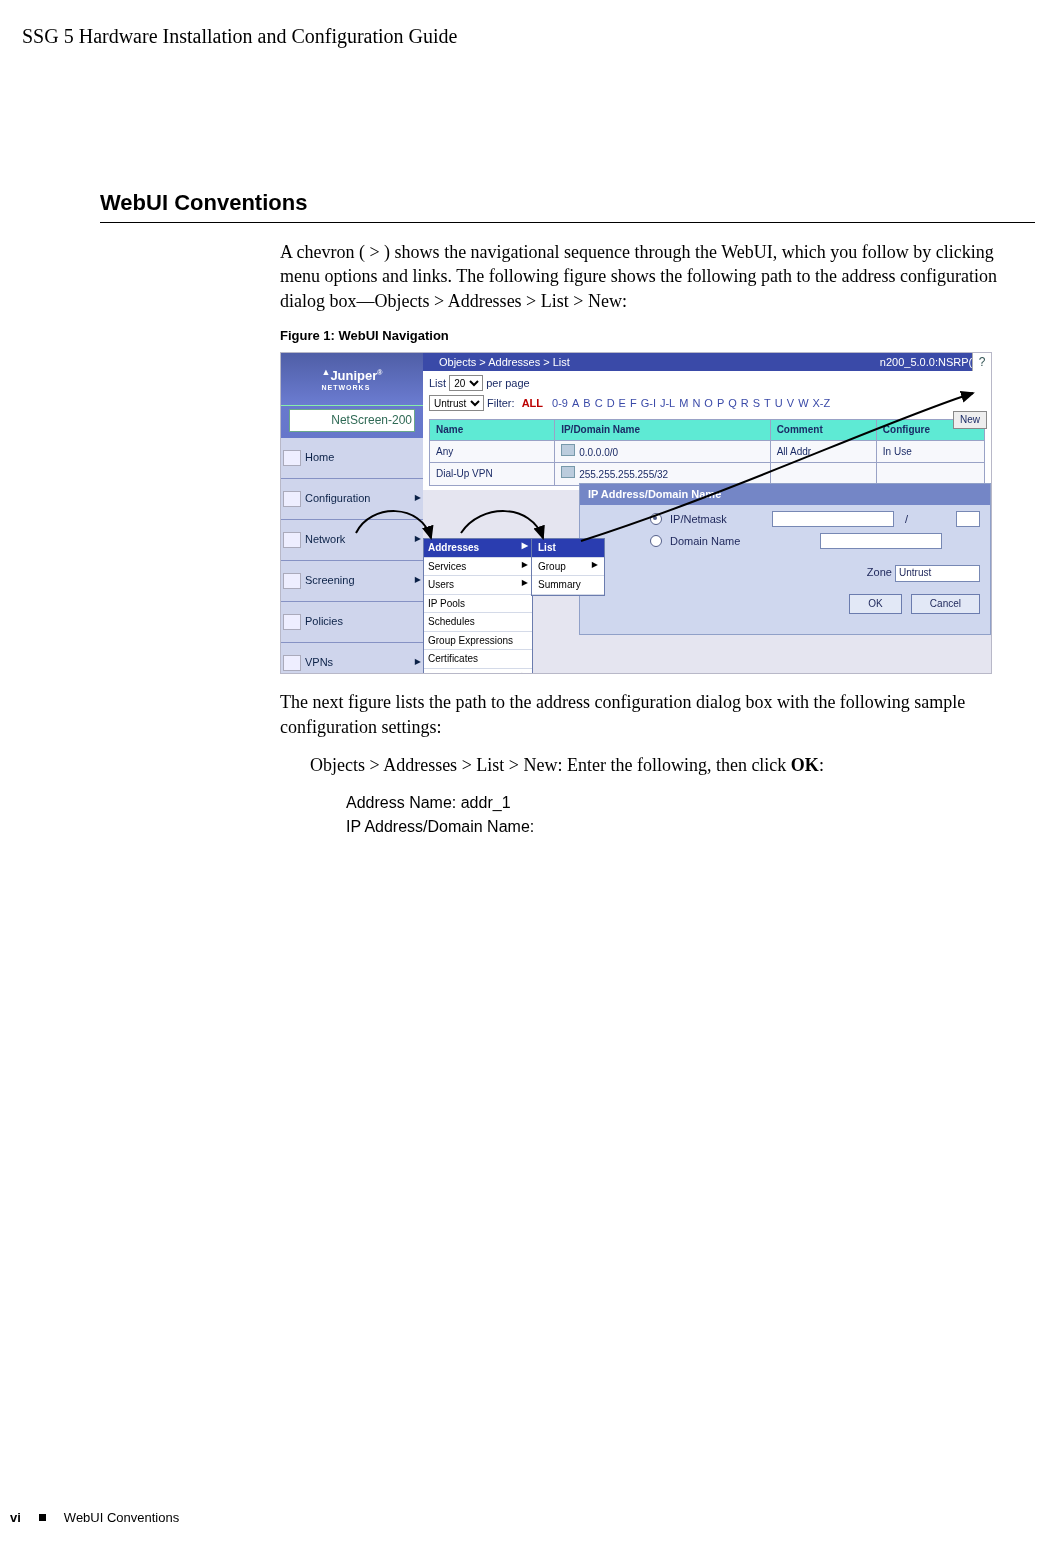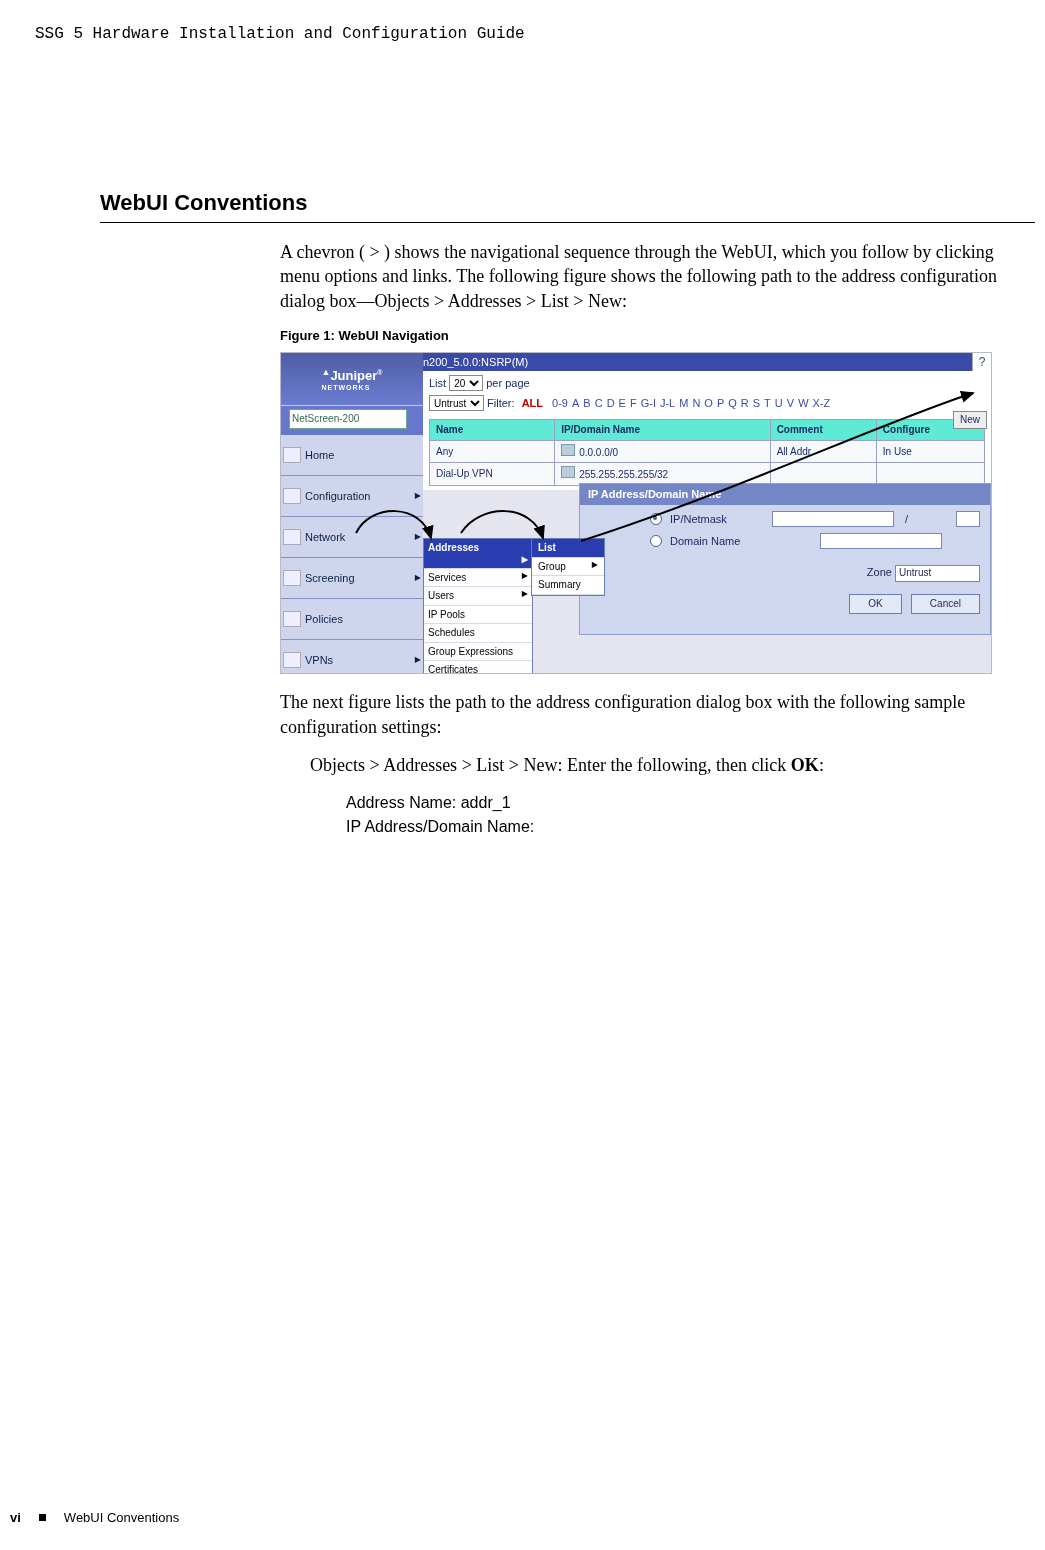--- a/index.html
+++ b/index.html
@@ -7,23 +7,23 @@
     font-family: Georgia, 'Times New Roman', serif;
     color: #000;
     background: #fff;
     width: 1045px;
     height: 1550px;
     position: relative;
   }
   .page-header {
     position: absolute;
     top: 25px;
-    left: 35px;
-    font-family: Liberation Mono, monospace;
-    font-size: 16px;
+    left: 22px;
+    font-family: Liberation Serif, serif;
+    font-size: 20px;
   }
   .section-heading {
     position: absolute;
     top: 190px;
     left: 100px;
     right: 10px;
     border-bottom: 1px solid #000;
     padding-bottom: 6px;
   }
   .section-heading h2 {
@@ -106,25 +106,25 @@
   }
   .brand .nw {
     font-size:7px;
     letter-spacing:1px;
     display:block;
     margin-top:-2px;
   }
   .device-tag {
     background:#fff;
     color:#2e6954;
-    font-size:10px;
-    text-align:left;
+    font-size:12px;
+    text-align:right;
     padding:2px;
     border:1px solid #6aa88a;
-    margin:3px 16px 6px 8px;
+    margin:3px 8px 6px 8px;
   }
   .navrow {
     display:flex;
     align-items:center;
     font-size:11px;
     color:#0b2147;
     background:#cfd5ec;
     border-bottom:1px solid #8692c4;
     padding:12px 2px;
     height:16px;
@@ -254,21 +254,21 @@
   .submenu1 {
     position:absolute;
     top:185px;
     left:142px;
     width:108px;
     background:#fff;
     border:1px solid #6b7cae;
     font-size:10px;
   }
   .submenu1 .row { padding:2px 4px; border-bottom:1px solid #d4dae8; display:flex;}
-  .submenu1 .row.sel { background:#2a3db0;color:#fff;font-weight:bold;flex-direction:column;}
+  .submenu1 .row.sel { background:#2a3db0;color:#fff;font-weight:bold;}
   .submenu1 .row .ar { margin-left:auto; font-size:8px;}
   .submenu2 {
     position:absolute;
     top:185px;
     left:250px;
     width:72px;
     background:#fff;
     border:1px solid #6b7cae;
     font-size:10px;
   }
@@ -401,20 +401,21 @@
           </div>
           <div class="navrow">
             <span class="ico"></span>
             <span>Logout</span>
           </div>
         </div>
       <div class="toggle-menu">Toggle Menu</div>
     </div>
 
     <div class="fig-titlebar">
+      <span class="bc">Objects &gt; Addresses &gt; List</span>
       <span class="info">n200_5.0.0:NSRP(M)</span>
       <span class="help-box">?</span>
     </div>
 
     <div class="fig-main">
       <div>
         <span>List </span>
         <select class="fake"><option>20</option></select>
         <span> per page</span>
       </div>

